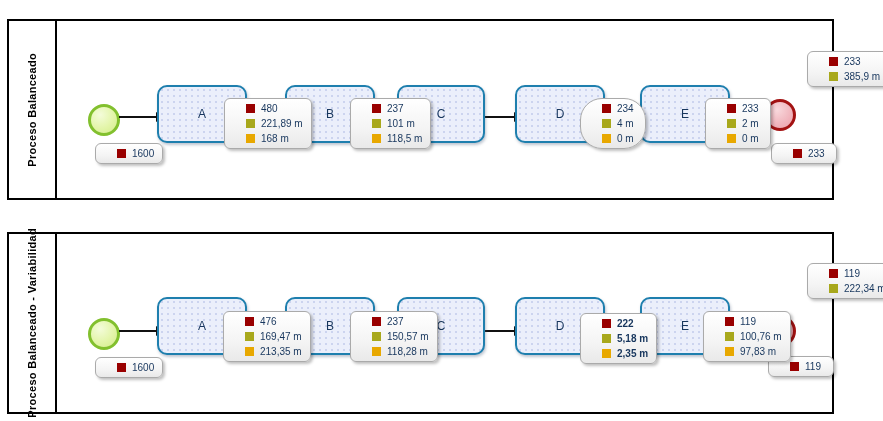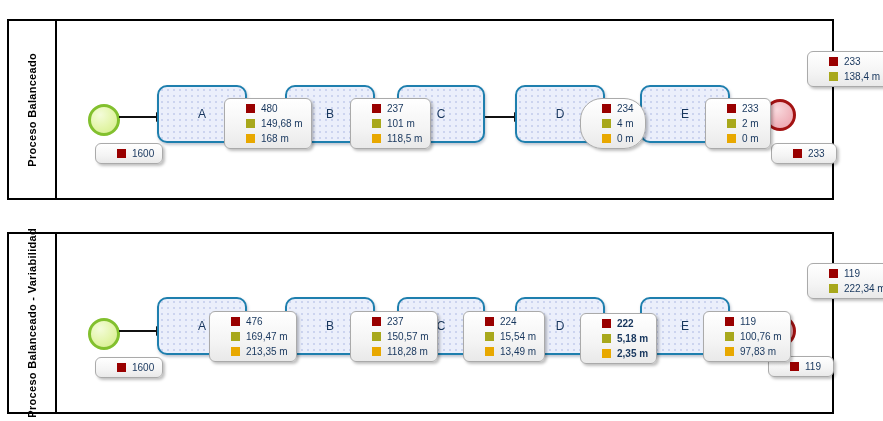--- a/index.html
+++ b/index.html
@@ -53,21 +53,21 @@
     </div>
   </div>
 
   <div class="callout" style="left:807px;top:3px;">
     <div class="stat-row">
       <span class="sq sq-count"></span>
       <span class="val">233</span>
     </div>
     <div class="stat-row">
       <span class="sq sq-avg"></span>
-      <span class="val">138,4 m</span>
+      <span class="val">385,9 m</span>
     </div>
   </div>
 
   <div class="event event-start" style="left:88px;top:104px;"></div>
 
   <div class="flow" style="left:119px;top:116px;width:38px;">
       <span class="head"></span>
     </div>
   <div class="flow" style="left:247px;top:116px;width:38px;">
       <span class="head"></span>
@@ -116,21 +116,21 @@
       </div>
   </div>
 
   <div class="callout" style="left:224px;top:50px;">
     <div class="stat-row">
         <span class="sq sq-count"></span>
         <span class="val">480</span>
       </div>
     <div class="stat-row">
         <span class="sq sq-avg"></span>
-        <span class="val">149,68 m</span>
+        <span class="val">221,89 m</span>
       </div>
     <div class="stat-row">
         <span class="sq sq-wait"></span>
         <span class="val">168 m</span>
       </div>
   </div>
   <div class="callout" style="left:350px;top:50px;">
     <div class="stat-row">
         <span class="sq sq-count"></span>
         <span class="val">237</span>
@@ -235,21 +235,21 @@
         <span class="val">1600</span>
       </div>
   </div>
   <div class="callout" style="left:768px;top:308px;">
     <div class="stat-row">
         <span class="sq sq-count"></span>
         <span class="val">119</span>
       </div>
   </div>
 
-  <div class="callout" style="left:209px;top:263px;text-align:right;">
+  <div class="callout" style="left:223px;top:263px;text-align:right;">
     <div class="stat-row">
         <span class="sq sq-count"></span>
         <span class="val">476</span>
       </div>
     <div class="stat-row">
         <span class="sq sq-avg"></span>
         <span class="val">169,47 m</span>
       </div>
     <div class="stat-row">
         <span class="sq sq-wait"></span>
@@ -263,34 +263,20 @@
       </div>
     <div class="stat-row">
         <span class="sq sq-avg"></span>
         <span class="val">150,57 m</span>
       </div>
     <div class="stat-row">
         <span class="sq sq-wait"></span>
         <span class="val">118,28 m</span>
       </div>
   </div>
-  <div class="callout" style="left:463px;top:263px;">
-    <div class="stat-row">
-        <span class="sq sq-count"></span>
-        <span class="val">224</span>
-      </div>
-    <div class="stat-row">
-        <span class="sq sq-avg"></span>
-        <span class="val">15,54 m</span>
-      </div>
-    <div class="stat-row">
-        <span class="sq sq-wait"></span>
-        <span class="val">13,49 m</span>
-      </div>
-  </div>
   <div class="callout" style="left:580px;top:265px;font-weight:bold;">
     <div class="stat-row">
         <span class="sq sq-count"></span>
         <span class="val">222</span>
       </div>
     <div class="stat-row">
         <span class="sq sq-avg"></span>
         <span class="val">5,18 m</span>
       </div>
     <div class="stat-row">

